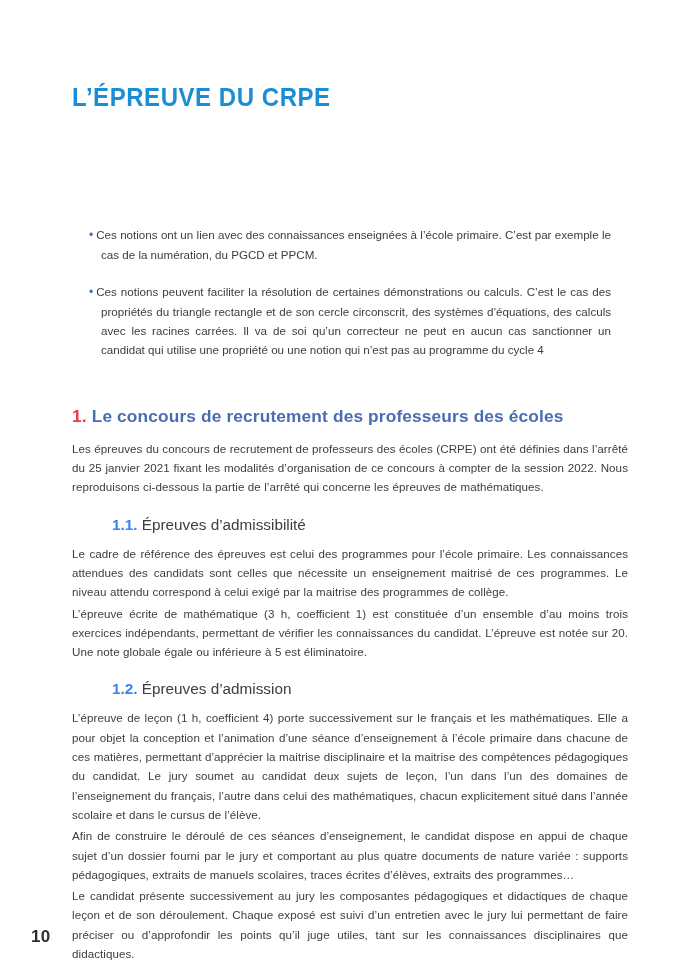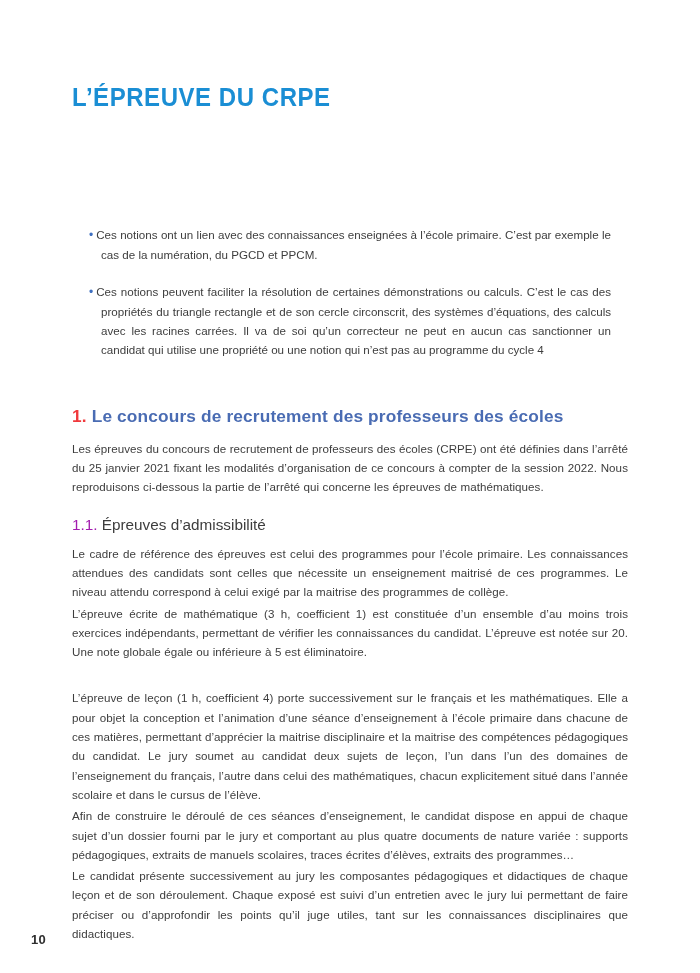--- a/index.html
+++ b/index.html
@@ -90,38 +90,39 @@
   
   .sub-heading {
     margin: 0;
     font-size: 15.3px;
     font-weight: 400;
     color: #3d3d3d;
     line-height: 20px;
     white-space: nowrap;
   }
   .sub-heading .num {
-    color: #a21caf;
-    font-weight: 400;
+    color: #3b82f6;
+    font-weight: 700;
+    margin-left: 40px;
   }
 
   
   .sp-lead-to-bullets { height: 5px; }
   .sp-before-h1 { height: 28px; }
   .sp-after-h1 { height: 12px; }
   .sp-before-h2 { height: 18px; }
   .sp-after-h2 { height: 9px; }
   .sp-para { height: 2px; }
 
   
   .folio {
     position: absolute;
     left: 31px;
     bottom: 26px;
-    font-size: 13px;
+    font-size: 17px;
     font-weight: 700;
     color: #2e2e2e;
     letter-spacing: 0.2px;
   }
 </style>
 </head>
 <body>
 
 <div class="page">
 
@@ -151,20 +152,21 @@
     <div class="sp-after-h2"></div>
 
     <p class="body-text">Le cadre de référence des épreuves est celui des programmes pour l’école primaire. Les connaissances attendues des candidats sont celles que nécessite un enseignement maitrisé de ces programmes. Le niveau attendu correspond à celui exigé par la maitrise des programmes de collège.</p>
 
     <div class="sp-para"></div>
 
     <p class="body-text">L’épreuve écrite de mathématique (3 h, coefficient 1) est constituée d’un ensemble d’au moins trois exercices indépendants, permettant de vérifier les connaissances du candidat. L’épreuve est notée sur 20. Une note globale égale ou inférieure à 5 est éliminatoire.</p>
 
     <div class="sp-before-h2"></div>
 
+    <h3 class="sub-heading"><span class="num">1.2.</span> <span>Épreuves d’admission</span></h3>
 
     <div class="sp-after-h2"></div>
 
     <p class="body-text">L’épreuve de leçon (1 h, coefficient 4) porte successivement sur le français et les mathématiques. Elle a pour objet la conception et l’animation d’une séance d’enseignement à l’école primaire dans chacune de ces matières, permettant d’apprécier la maitrise disciplinaire et la maitrise des compétences pédagogiques du candidat. Le jury soumet au candidat deux sujets de leçon, l’un dans l’un des domaines de l’enseignement du français, l’autre dans celui des mathématiques, chacun explicitement situé dans l’année scolaire et dans le cursus de l’élève.</p>
 
     <div class="sp-para"></div>
 
     <p class="body-text">Afin de construire le déroulé de ces séances d’enseignement, le candidat dispose en appui de chaque sujet d’un dossier fourni par le jury et comportant au plus quatre documents de nature variée : supports pédagogiques, extraits de manuels scolaires, traces écrites d’élèves, extraits des programmes…</p>
 
     <div class="sp-para"></div>

